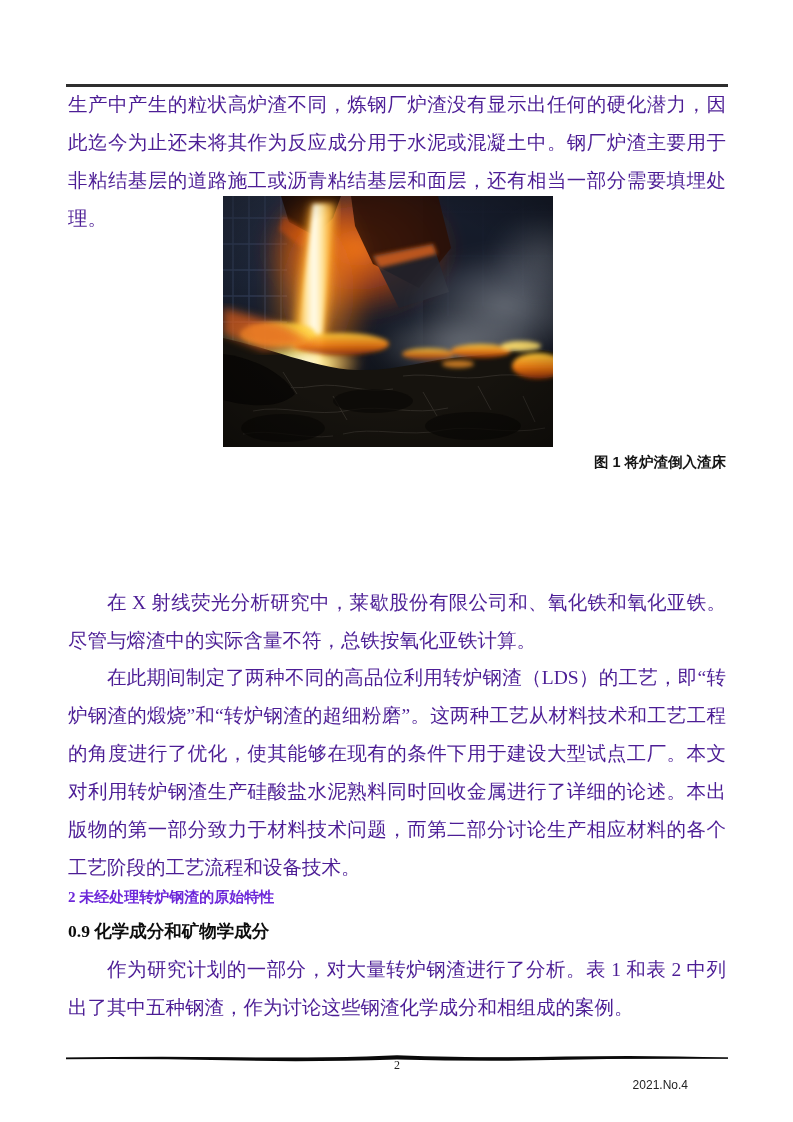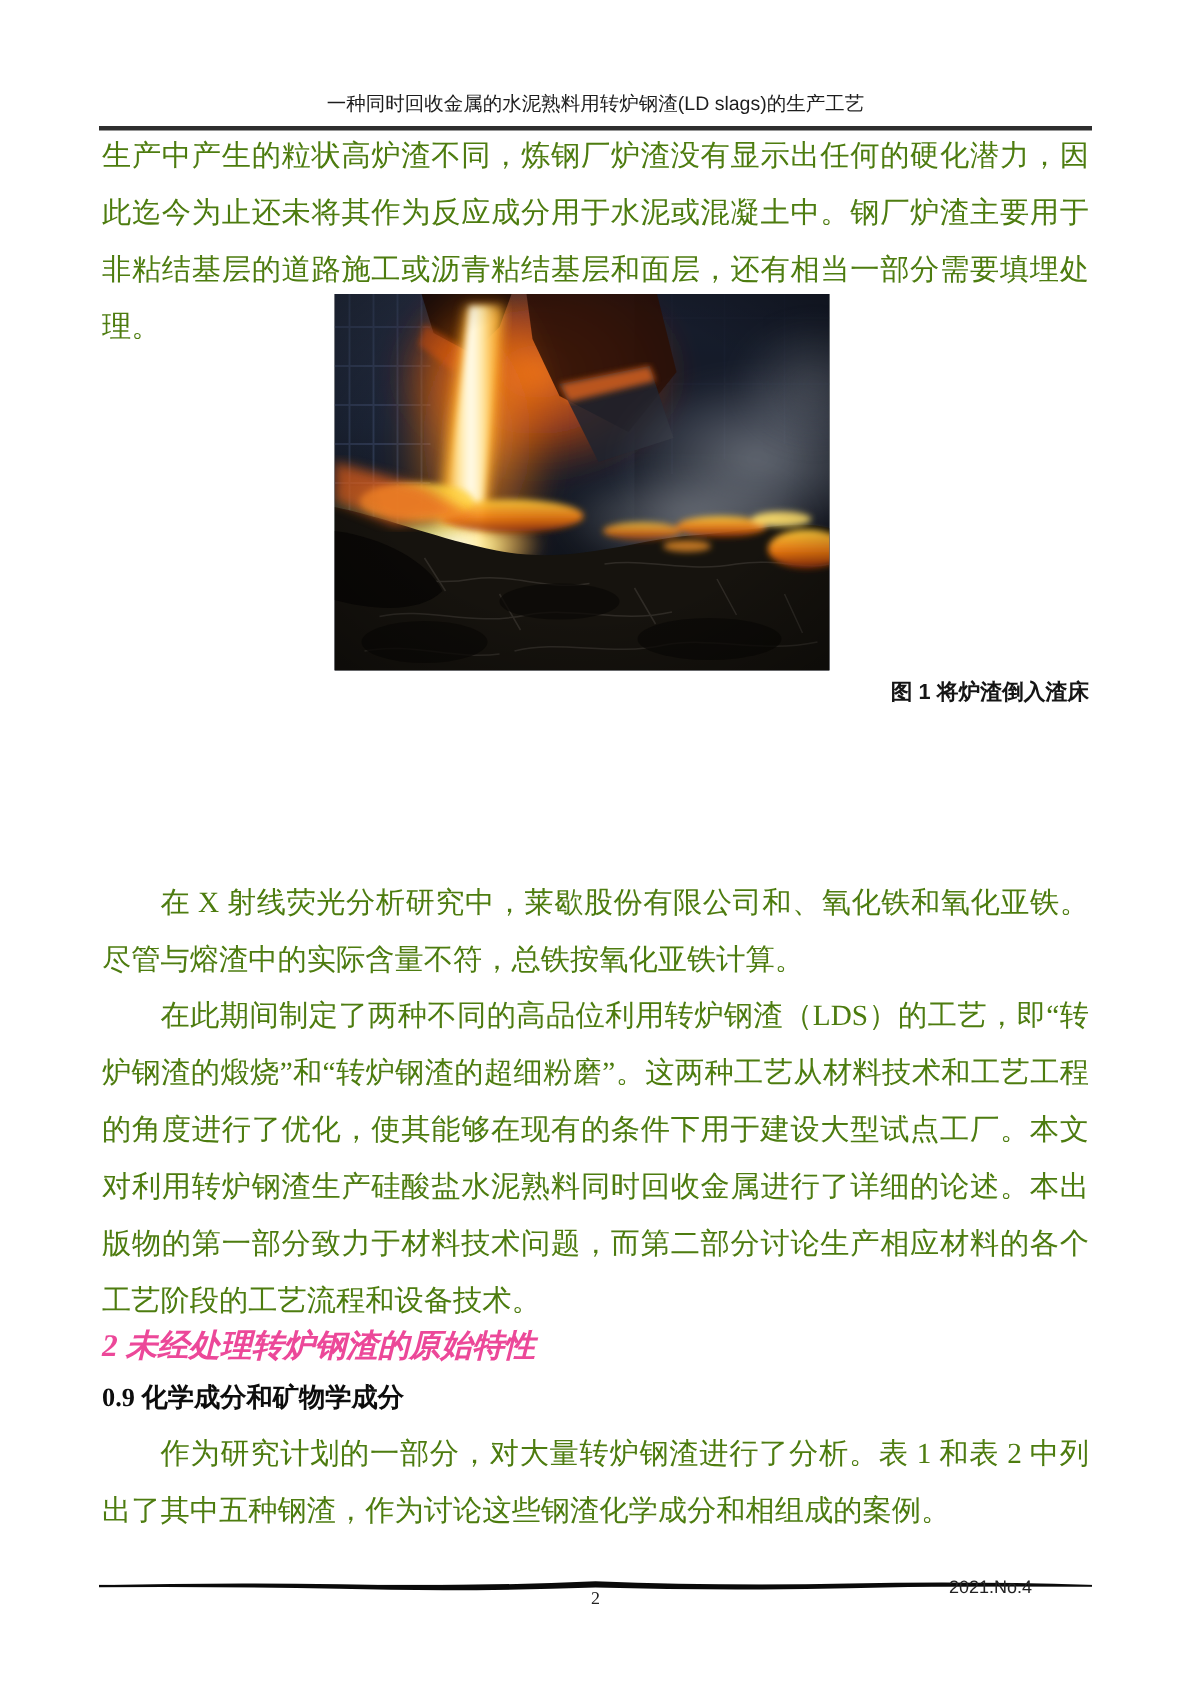--- a/index.html
+++ b/index.html
@@ -6,52 +6,51 @@
   .page{position:relative;width:793px;height:1122px;background:#ffffff;
         font-family:"Liberation Serif","DejaVu Serif",serif;color:#111;}
   .abs{position:absolute;}
 
   .header-title{left:68px;top:60px;width:658px;text-align:center;
     font-family:"Liberation Sans","DejaVu Sans",sans-serif;
     font-size:13px;font-weight:500;color:#1d1d1d;line-height:18px;}
   .header-rule{left:66px;top:84px;width:662px;height:2.5px;background:#2e2e2e;}
 
   .para{left:68px;width:658px;font-size:19.5px;line-height:38px;
-    text-align:justify;text-justify:inter-ideograph;color:#4d7c0f;}
+    text-align:justify;text-justify:inter-ideograph;color:#4c1d95;}
   .indent{text-indent:2em;}
   .p1{top:86px;}
   .p2{top:479px;}
   .p3{top:584px;}
   .p4{top:659px;}
   .p5{top:951px;}
 
   .figure{left:223px;top:196px;width:330px;height:251px;overflow:hidden;background:#10141d;}
   .figure svg{display:block;}
   .fig-caption{left:68px;top:451px;width:658px;text-align:right;
     font-family:"Liberation Sans","DejaVu Sans",sans-serif;
     font-size:14.5px;font-weight:700;color:#151515;line-height:22px;}
 
-  .h2{left:68px;top:884px;width:658px;font-size:21px;font-weight:700;
-    line-height:26px;color:#ec4899;font-style:italic;}
+  .h2{left:68px;top:884px;width:658px;font-size:15px;font-weight:700;
+    line-height:26px;color:#6d28d9;}
   .h3{left:68px;top:919px;width:658px;font-size:17.5px;font-weight:700;
     line-height:24px;color:#0d0d0d;}
 
   .footer-rule{left:66px;top:1049px;width:662px;height:9px;}
   .footer-page{left:68px;top:1056px;width:658px;text-align:center;
     font-size:12px;line-height:18px;color:#222;}
-  .footer-issue{top:1049px;right:105px;
+  .footer-issue{top:1076px;right:105px;
     font-family:"Liberation Sans","DejaVu Sans",sans-serif;
     font-size:12px;line-height:18px;color:#222;}
 </style>
 </head>
 <body>
 
 <div class="page">
 
-  <div class="abs header-title">一种同时回收金属的水泥熟料用转炉钢渣(LD slags)的生产工艺</div>
   <div class="abs header-rule"></div>
 
   <div class="abs para p1">生产中产生的粒状高炉渣不同，炼钢厂炉渣没有显示出任何的硬化潜力，因此迄今为止还未将其作为反应成分用于水泥或混凝土中。钢厂炉渣主要用于非粘结基层的道路施工或沥青粘结基层和面层，还有相当一部分需要填埋处理。</div>
 
   <div class="abs figure">
     <svg width="330" height="251" viewBox="0 0 330 251">
       <defs>
         <linearGradient id="bg" x1="0" y1="0" x2="0" y2="1">
           <stop offset="0" stop-color="#252e42"></stop>
           <stop offset="0.35" stop-color="#1b2334"></stop>

